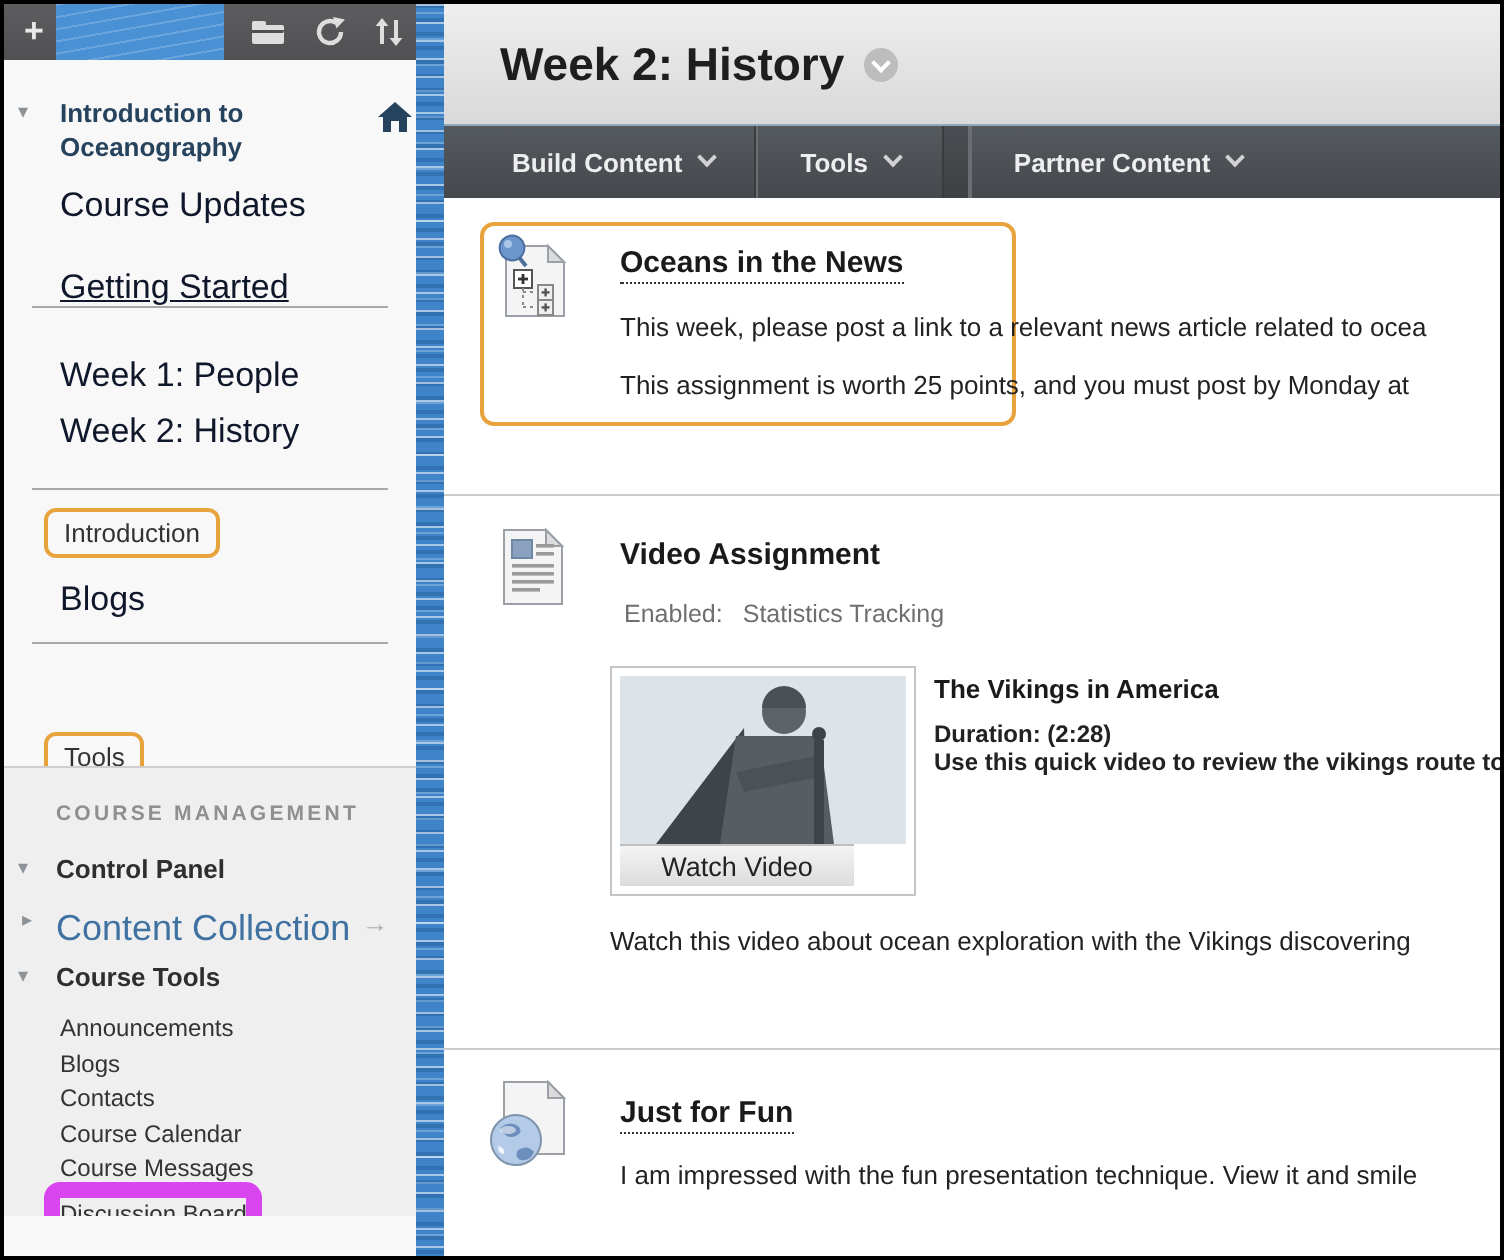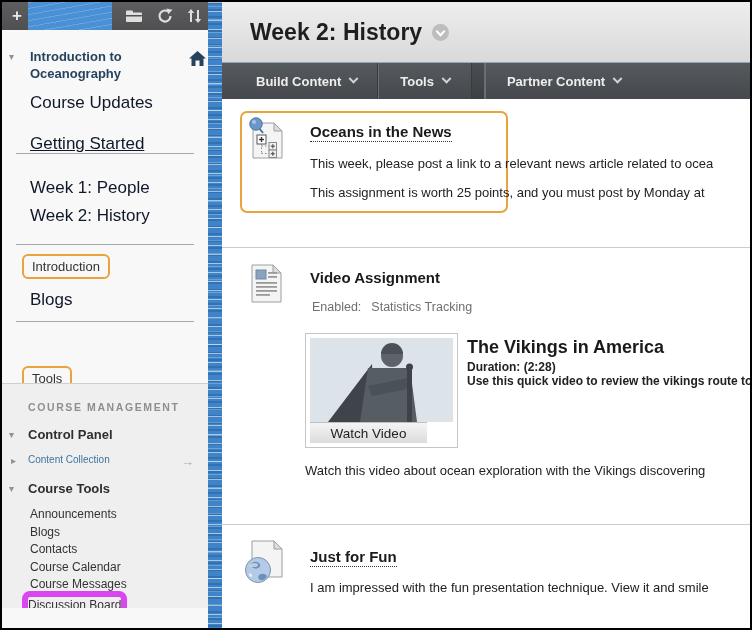--- a/index.html
+++ b/index.html
@@ -24,24 +24,24 @@
   .home-ic { position:absolute; left:187px; top:49px; cursor:pointer; }
 
   .sb-link { position:absolute; left:28px; color:#0f172a; font-size:17px; cursor:pointer; white-space:nowrap; }
   .sb-hr { position:absolute; left:14px; right:14px; height:1px; background:#a8a8a8; }
 
   .hl-box { position:absolute; border:2px solid #e8a33d; border-radius:6px; padding:3px 8px; font-size:13px; color:#333; cursor:pointer; background:transparent; white-space:nowrap; }
 
   .mgmt { position:absolute; left:0; top:381px; width:206px; height:225px; background:#efefef; border-top:1px solid #cfcfcf; overflow:hidden; }
   .mgmt-header { position:absolute; left:26px; top:17px; font-size:10.5px; font-weight:bold; letter-spacing:1.6px; color:#8f8f8f; }
   .mgmt-bold { position:absolute; left:26px; color:#2e2e2e; font-size:13px; font-weight:bold; cursor:pointer; white-space:nowrap; }
-  .mgmt-blue { position:absolute; left:26px; color:#3f72a0; font-size:10px; cursor:pointer; white-space:nowrap; }
+  .mgmt-blue { position:absolute; left:26px; color:#3f72a0; font-size:18px; cursor:pointer; white-space:nowrap; }
   .jump-arrow { position:absolute; right:14px; top:70px; color:#a9a9a9; font-size:13px; cursor:pointer; }
   .mgmt-sub { position:absolute; left:28px; color:#333; font-size:12px; cursor:pointer; white-space:nowrap; }
-  .hl-box-sm { position:absolute; border:6px solid #d946ef; border-radius:8px; padding:1px 0; font-size:12px; color:#333; cursor:pointer; white-space:nowrap; }
+  .hl-box-sm { position:absolute; border:8px solid #d946ef; border-radius:8px; padding:1px 0; font-size:12px; color:#333; cursor:pointer; white-space:nowrap; }
 
   
   .strip { position:absolute; left:206px; top:0; width:14px; height:626px;
       background:#3f84c8;
       background-image:
         repeating-linear-gradient(180deg, rgba(255,255,255,.55) 0 1px, rgba(0,0,0,0) 1px 9px),
         repeating-linear-gradient(180deg, rgba(0,0,0,0) 0 4px, rgba(160,200,235,.45) 4px 5px, rgba(0,0,0,0) 5px 13px),
         repeating-linear-gradient(180deg, rgba(25,80,140,.35) 0 2px, rgba(0,0,0,0) 2px 7px); }
 
   
@@ -68,21 +68,21 @@
   .body-line { position:absolute; font-size:13px; color:#222; white-space:nowrap; }
   .c-hr { position:absolute; left:0; right:0; height:1px; background:#cccccc; }
 
   .enabled-line { position:absolute; left:90px; top:201px; font-size:12.5px; color:#6f6f6f; white-space:nowrap; }
   .enabled-line .ev { margin-left:10px; }
 
   .vbox { position:absolute; left:83px; top:234px; width:153px; border:1px solid #c5c5c5; background:#fff; padding:4px; cursor:pointer; }
   .vimg { width:143px; height:84px; display:block; }
   .vbar { width:117px; height:21px; background:linear-gradient(#f4f4f4,#dcdcdc); border-top:1px solid #c0c0c0; display:flex; align-items:center; justify-content:center; font-size:13.5px; color:#222; cursor:pointer; }
 
-  .vmeta-title { position:absolute; left:245px; top:238px; font-size:18px; font-weight:bold; color:#1a1a1a; white-space:nowrap; }
+  .vmeta-title { position:absolute; left:245px; top:238px; font-size:13px; font-weight:bold; color:#1a1a1a; white-space:nowrap; }
   .vmeta-line { position:absolute; left:245px; font-size:12px; font-weight:bold; color:#222; white-space:nowrap; }
 </style>
 </head>
 <body>
 
 <div class="screen">
 
   <div class="sidebar">
 
     <div class="sb-toolbar">

